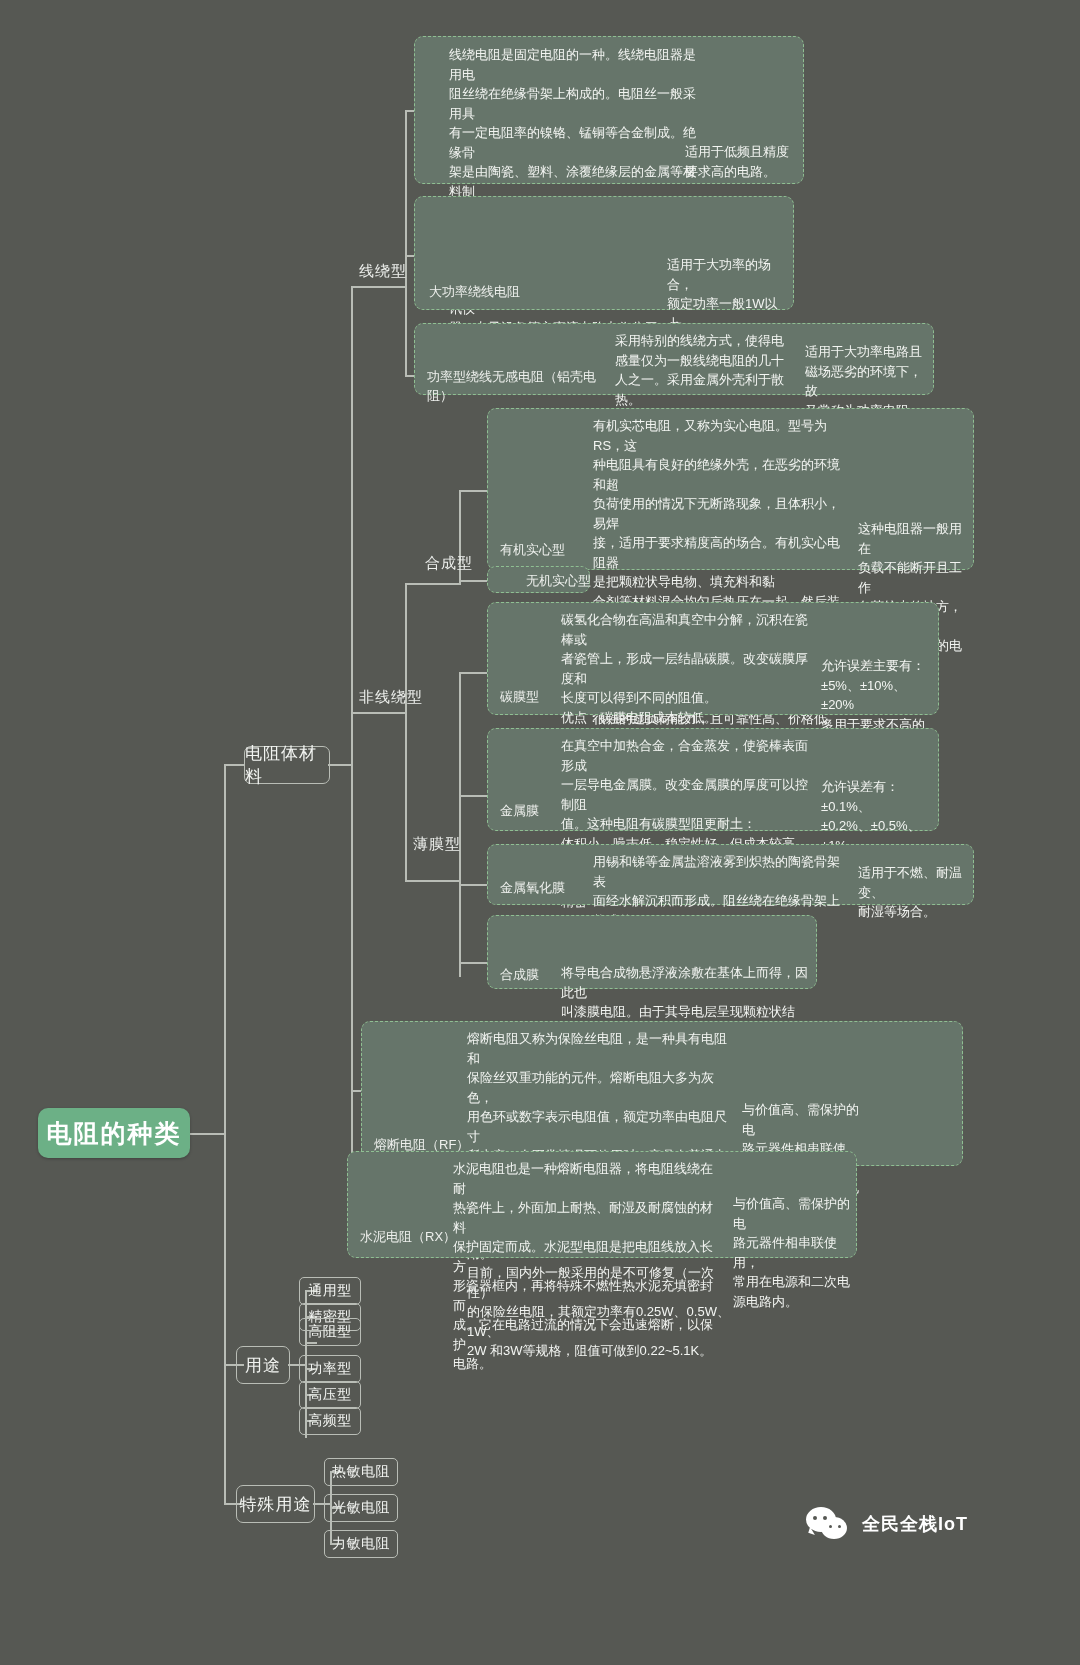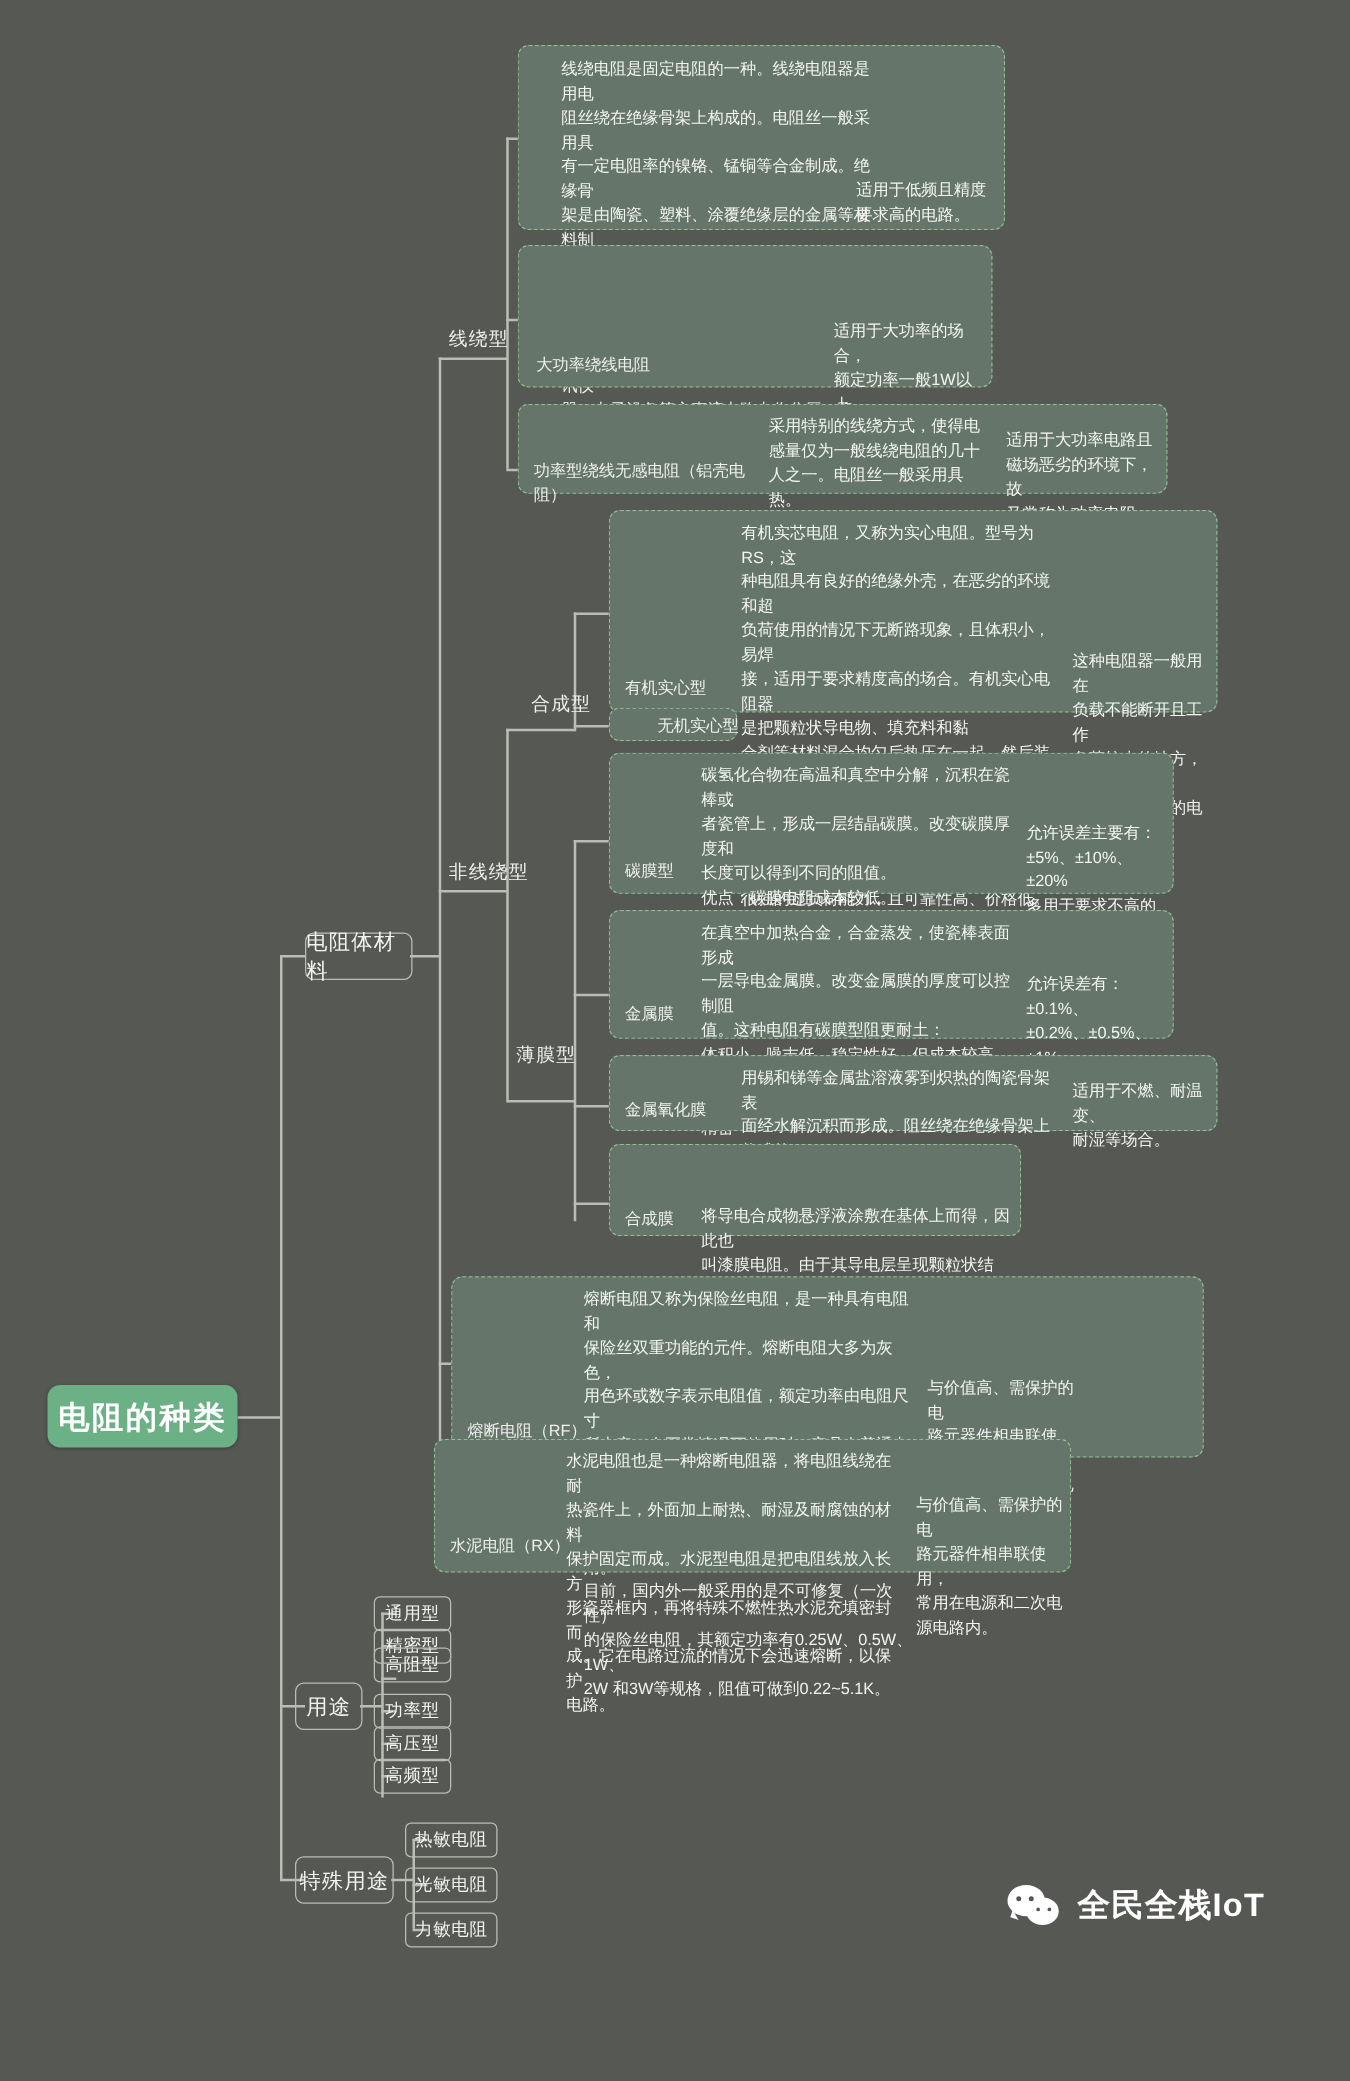--- a/index.html
+++ b/index.html
@@ -82,21 +82,21 @@
     line-height:1.5;
     color:#f3f5f2;
     white-space:pre-line;
   }
 
   
   .wm{
     position:absolute;
     display:flex;align-items:center;gap:10px;
     color:#ffffff;
-    font-size:26px;
+    font-size:18px;
     font-weight:bold;
     letter-spacing:1px;
   }
   .wm .chat{position:relative;width:46px;height:34px;flex:0 0 auto;}
   .wm .chat .b1,.wm .chat .b2{position:absolute;background:#ffffff;border-radius:50%;}
   .wm .chat .b1{left:0;top:0;width:30px;height:25px;}
   .wm .chat .b2{left:15px;top:10px;width:26px;height:22px;}
   .wm .chat .t1{position:absolute;left:3px;top:21px;width:0;height:0;
       border-left:7px solid #ffffff;border-top:6px solid transparent;border-bottom:0 solid transparent;
       transform:rotate(18deg);}
@@ -196,21 +196,21 @@
     <div class="ttl" style="left:14px;top:86px;width:120px;">大功率绕线电阻</div>
     <div class="aside" style="left:252px;top:58px;width:128px;">适用于大功率的场合，
 额定功率一般1W以
 上。</div>
   </div>
 
   <div class="card" style="left:414px;top:323px;width:520px;height:72px;">
     <div class="ttl" style="left:12px;top:44px;width:170px;">功率型绕线无感电阻（铝壳电阻）</div>
     <div class="body" style="left:200px;top:7px;width:180px;">采用特别的线绕方式，使得电
 感量仅为一般线绕电阻的几十
-人之一。电阻丝一般采用具
+人之一。采用金属外壳利于散
 热。</div>
     <div class="aside" style="left:390px;top:18px;width:125px;">适用于大功率电路且
 磁场恶劣的环境下，故
 又常称为功率电阻。</div>
   </div>
 
   <div class="card" style="left:487px;top:408px;width:487px;height:162px;">
     <div class="ttl" style="left:12px;top:132px;width:90px;">有机实心型</div>
     <div class="body" style="left:105px;top:7px;width:255px;">有机实芯电阻，又称为实心电阻。型号为RS，这
 种电阻具有良好的绝缘外壳，在恶劣的环境和超

